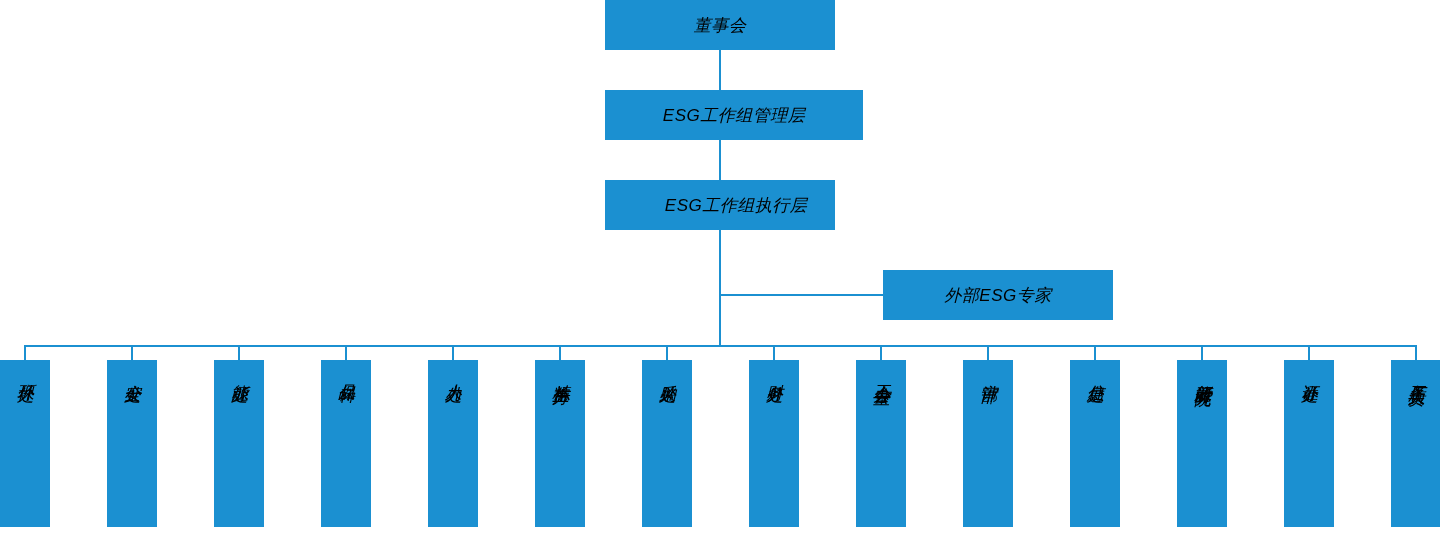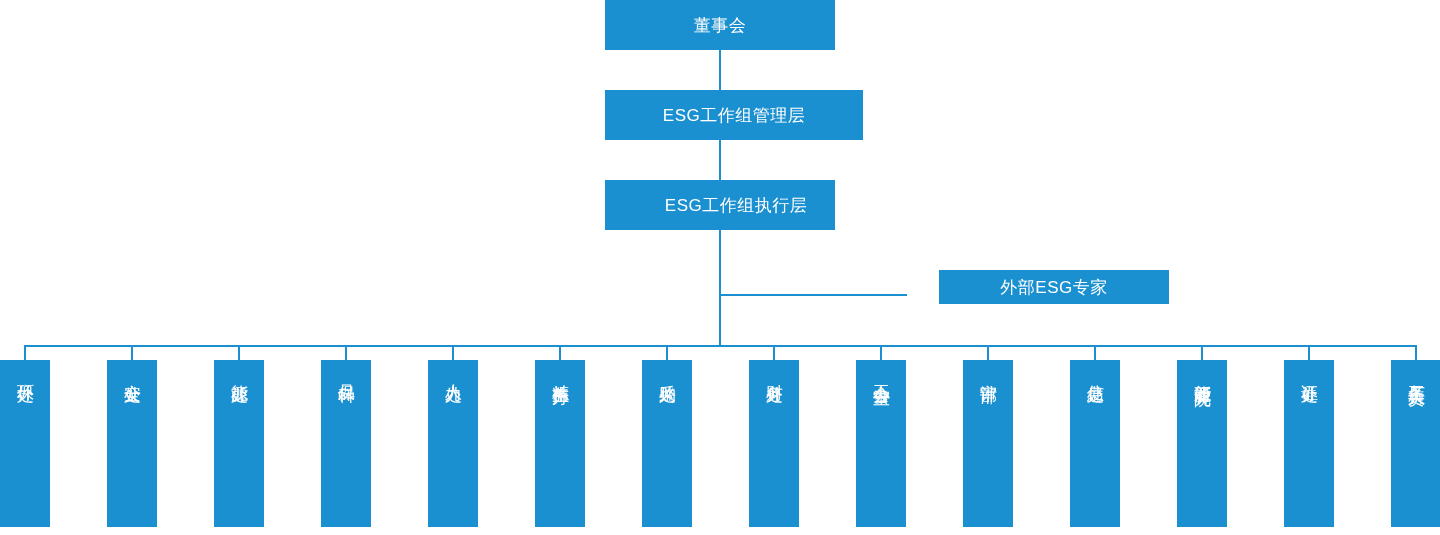--- a/index.html
+++ b/index.html
@@ -13,22 +13,23 @@
   #chart {
     position: relative;
     width: 1440px;
     height: 535px;
     overflow: hidden;
     background: #ffffff;
   }
   .node {
     position: absolute;
     background: #1b90d1;
-    color: #ffffff;
+    color: #000000;
     box-sizing: border-box;
+    font-style: italic;
   }
   .node-top {
     display: flex;
     align-items: center;
     justify-content: center;
     font-size: 17px;
     letter-spacing: 0.5px;
     white-space: nowrap;
   }
   .node-leaf {
@@ -84,21 +85,21 @@
   </div>
 
   <div class="node node-top" style="left:605px; top:90px; width:258px; height:50px;">
     <span>ESG工作组管理层</span>
   </div>
 
   <div class="node node-top" style="left:605px; top:180px; width:230px; height:50px;padding-left:32px;">
     <span>ESG工作组执行层</span>
   </div>
 
-  <div class="node node-top" style="left:939px; top:270px; width:230px; height:34px;">
+  <div class="node node-top" style="left:883px; top:270px; width:230px; height:50px;">
     <span>外部ESG专家</span>
   </div>
 
   <div class="node node-leaf" style="left:0px;    top:360px; width:50px; height:167px;">
     <span class="leaf-label">环保处</span>
   </div>
   <div class="node node-leaf" style="left:107px;  top:360px; width:50px; height:167px;">
     <span class="leaf-label">安全处</span>
   </div>
   <div class="node node-leaf" style="left:214px;  top:360px; width:50px; height:167px;">

